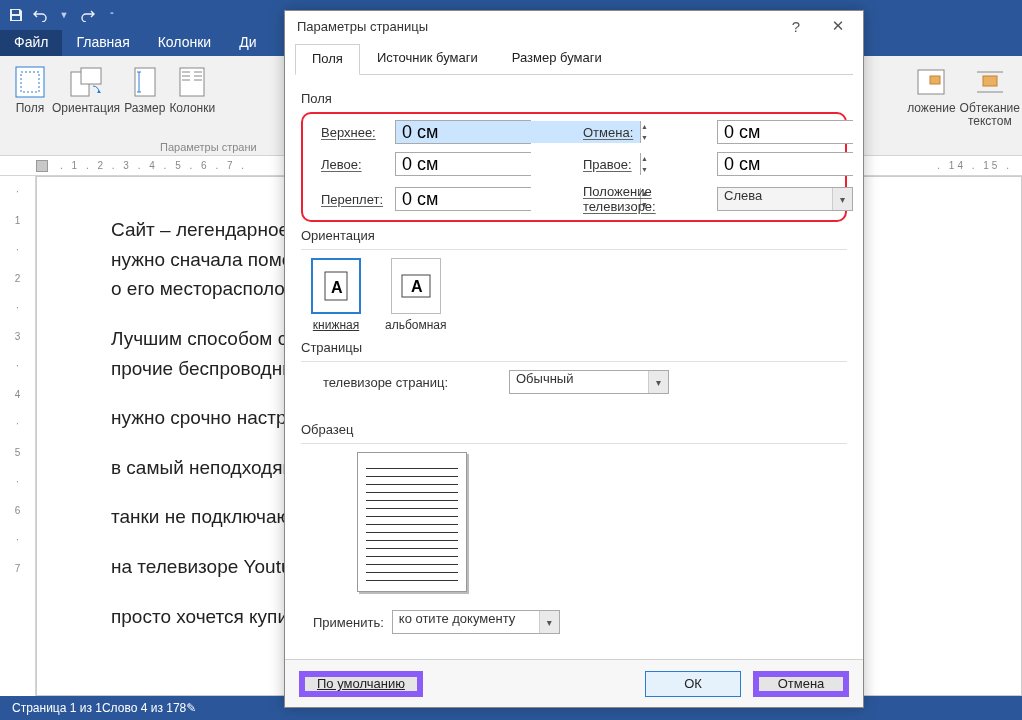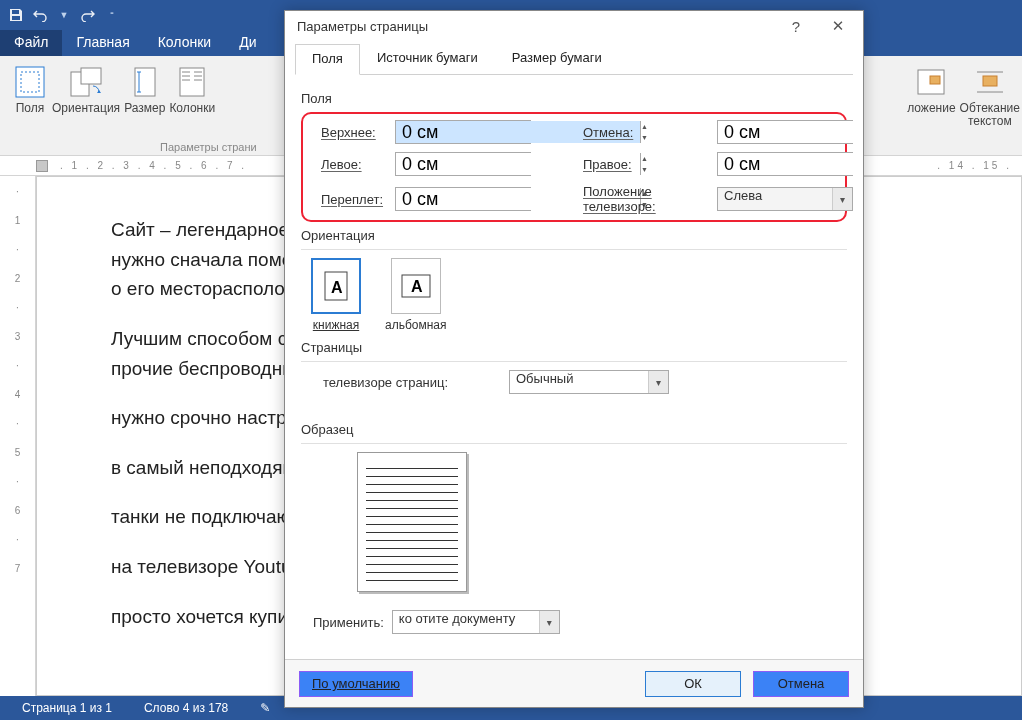--- a/index.html
+++ b/index.html
@@ -26,21 +26,21 @@
 .ruler { height: 20px; background: #fff; border-bottom: 1px solid #d4d4d4; display:flex; align-items:center; font-size:10px; color:#888; padding-left:36px; gap:2px; letter-spacing:3px; }
 .ruler .marker { width: 12px; height: 12px; background:#c8c8c8; border:1px solid #999; margin-right:10px;}
 
 
 .docarea { position: absolute; top: 176px; left: 0; right: 0; bottom: 24px; background:#e6e9ed; display:flex; }
 .vruler { width: 36px; background:#fff; border-right:1px solid #d4d4d4; display:flex; flex-direction:column; align-items:center; font-size:10px; color:#888; padding-top:10px; gap:18px;}
 .page { flex:1; background:#fff; margin:0; padding: 40px 0 0 0; color:#222; font-size:19px; line-height:1.35; border:1px solid #ccc;}
 .page p { margin: 0 0 24px 74px; }
 
 
-.statusbar { position: absolute; bottom: 0; left: 0; right: 0; height: 24px; background: #2b579a; color: #fff; font-size: 12px; display: flex; align-items: center; padding: 0 22px; gap: 32px; }
+.statusbar { position: absolute; bottom: 0; left: 0; right: 0; height: 24px; background: #2b579a; color: #fff; font-size: 12px; display: flex; align-items: center; padding: 0 12px; gap: 0; }
 
 
 .dialog { position: absolute; top: 10px; left: 284px; width: 580px; height: 698px; background: #fff; border: 1px solid #888; box-shadow: 0 0 14px rgba(0,0,0,.25); z-index: 20; display:flex; flex-direction:column; }
 .titlebar { height: 30px; display: flex; align-items: center; padding: 0 4px 0 12px; font-size: 13px; color: #333; }
 .titlebar .spacer { flex: 1; }
 .titlebar .tbtn { width: 42px; height: 28px; display: flex; align-items: center; justify-content: center; color: #555; font-size: 15px; }
 .tabstrip { display: flex; padding: 0 10px; margin-top:2px; }
 .tabstrip .tab { padding: 6px 16px 8px; font-size: 13px; border: 1px solid transparent; color:#222; }
 .tabstrip .tab.active { border: 1px solid #d0d0d0; border-bottom: 1px solid #fff; background:#fff; position:relative; top:1px;}
 .tabsep { height:1px; background:#d0d0d0; margin:0 10px;}
@@ -72,21 +72,21 @@
 .pages-row .combo { width:160px; background:#fff;}
 
 .preview-box { width:110px; height:140px; border:1px solid #999; margin:8px 0 0 56px; background:#fff; box-shadow:2px 2px 0 #bbb; padding:8px 8px; }
 .preview-box .line { height:1px; background:#333; margin:7px 0;}
 
 .apply-row { display:flex; align-items:center; gap:8px; margin-top:18px; }
 .apply-row .combo { width:168px; background:#fff;}
 
 .dlg-footer { height:48px; border-top:1px solid #d0d0d0; display:flex; align-items:center; padding: 0 14px; gap:12px; background:#f7f7f7;}
 .dlg-footer .spacer { flex:1;}
-.btn { min-width:96px; height:26px; border:1px solid #8b5cf6; background:#3b82f6; font-size:13px; color:#222; display:flex; align-items:center; justify-content:center; padding:0 12px;}
+.btn { min-width:96px; height:26px; border:6px solid #8b5cf6; background:#e5e5e5; font-size:13px; color:#222; display:flex; align-items:center; justify-content:center; padding:0 12px;}
 .btn.primary { border:1px solid #2b7cd3; background:#e5f1fb; }
 </style>
 </head>
 <body>
 
 <div class="qat">
   <span class="qat-icon">
       <svg width="14" height="14" viewBox="0 0 14 14">
         <path fill="#fff" d="M1 1h10l2 2v10H1zM3 2v4h7V2zM3 8v4h8V8z"></path>
       </svg>

